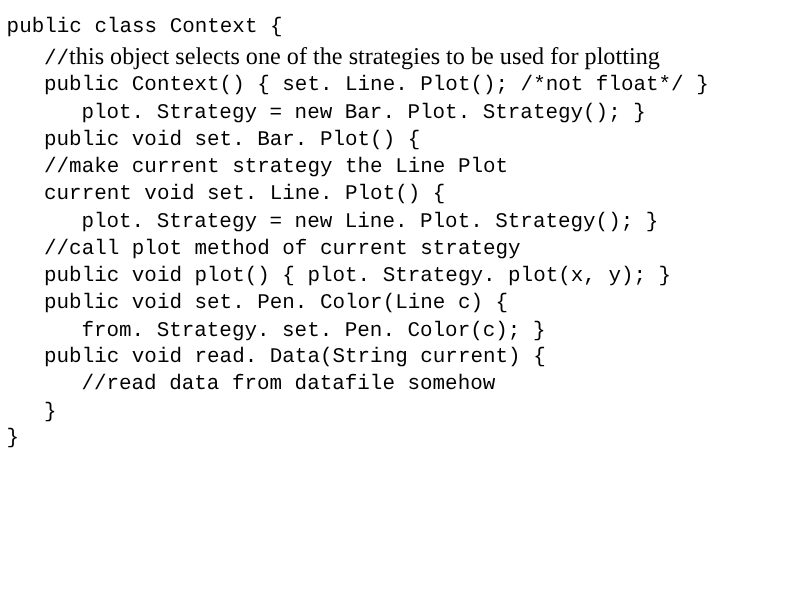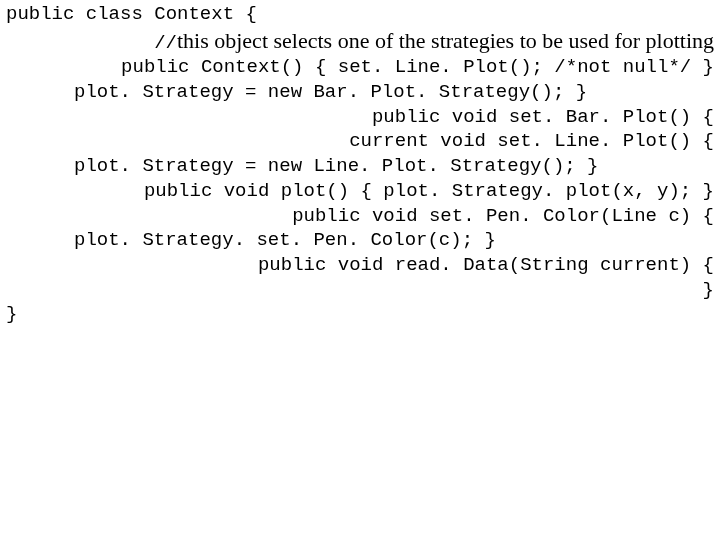--- a/index.html
+++ b/index.html
@@ -4,58 +4,61 @@
 <style>
   html, body {
     margin: 0;
     padding: 0;
     width: 720px;
     height: 540px;
     background: #ffffff;
     overflow: hidden;
   }
   .page {
-    padding: 2px 6px;
+    padding: 12px 6px;
     font-family: "Times New Roman", Times, serif;
     font-size: 20px;
     line-height: 1.3;
     color: #000;
   }
   .mono {
     font-family: "Courier New", Courier, monospace;
     font-size: 19px;
     white-space: pre;
   }
   .serif {
     font-family: "Times New Roman", Times, serif;
     font-size: 22px;
   }
   .line {
     display: block;
   }
-  .indent1 { padding-left: 34px; text-align: right; }
+  .indent1 { padding-left: 34px; }
   .indent2 { padding-left: 68px; }
 </style>
 </head>
 <body>
 
 <div class="page">
 
   <span class="line mono">public class Context {</span>
 
   <span class="line indent1">
     <span class="mono">//</span><span class="serif">this object selects one of the strategies to be used for plotting</span>
   </span>
 
 
-  <span class="line mono indent1">public Context() { set. Line. Plot(); /*not null*/ }</span>
+  <span class="line mono indent1">public Context() { set. Line. Plot(); /*not float*/ }</span>
   <span class="line mono indent2">plot. Strategy = new Bar. Plot. Strategy(); }</span>
   <span class="line mono indent1">public void set. Bar. Plot() {</span>
+  <span class="line mono indent1">//make current strategy the Line Plot</span>
   <span class="line mono indent1">current void set. Line. Plot() {</span>
   <span class="line mono indent2">plot. Strategy = new Line. Plot. Strategy(); }</span>
+  <span class="line mono indent1">//call plot method of current strategy</span>
   <span class="line mono indent1">public void plot() { plot. Strategy. plot(x, y); }</span>
   <span class="line mono indent1">public void set. Pen. Color(Line c) {</span>
-  <span class="line mono indent2">plot. Strategy. set. Pen. Color(c); }</span>
+  <span class="line mono indent2">from. Strategy. set. Pen. Color(c); }</span>
   <span class="line mono indent1">public void read. Data(String current) {</span>
+  <span class="line mono indent2">//read data from datafile somehow</span>
   <span class="line mono indent1">}</span>
   <span class="line mono">}</span>
 
 </div>
 
 </body></html>

